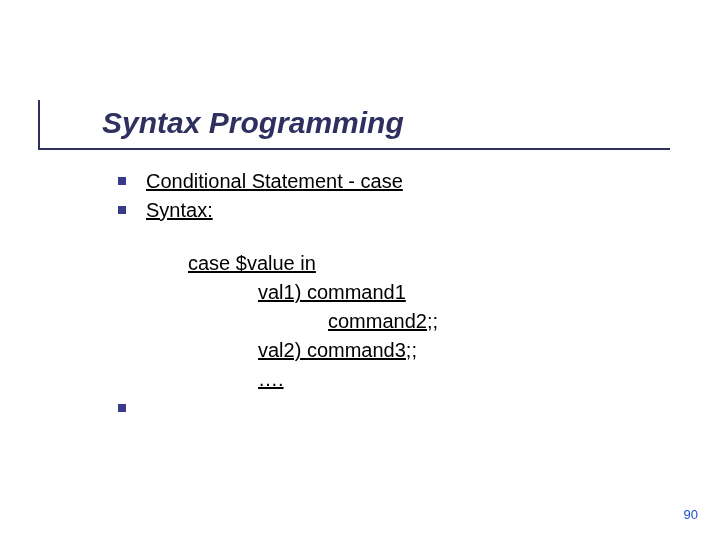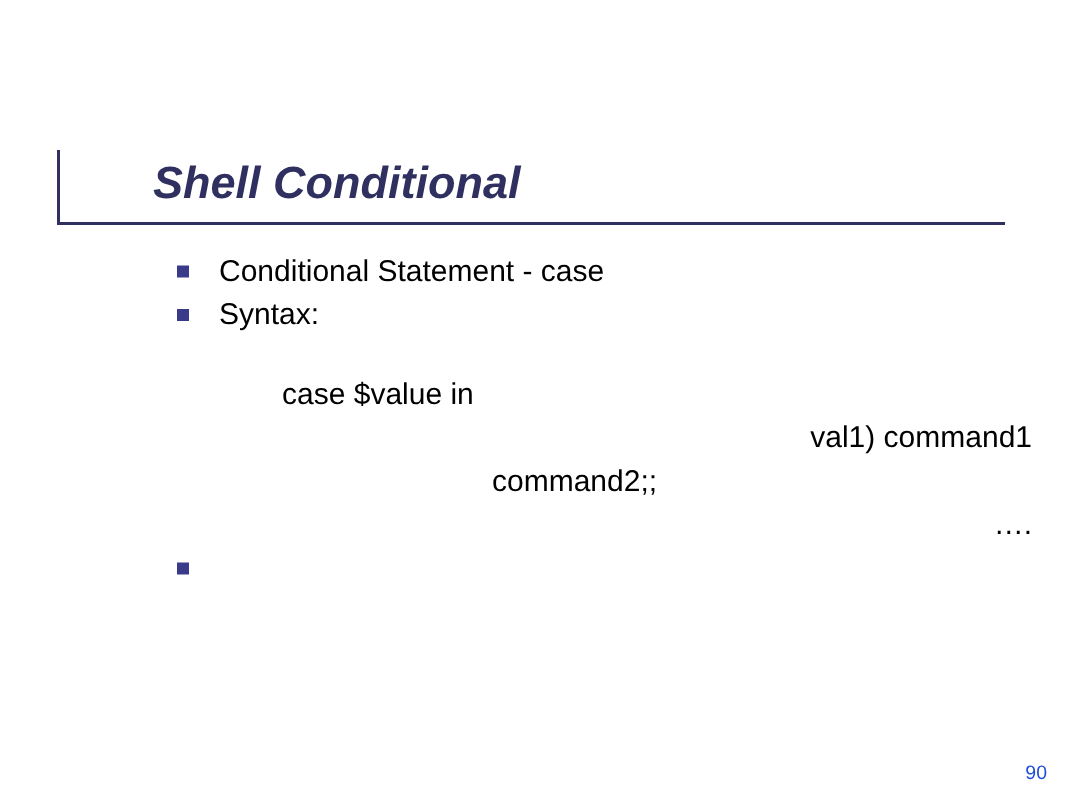--- a/index.html
+++ b/index.html
@@ -54,49 +54,50 @@
     left: 118px;
     top: 168px;
     width: 570px;
     font-size: 20px;
     line-height: 1.35;
   }
   .bullet-row {
     position: relative;
     padding-left: 28px;
     margin-bottom: 2px;
+    text-decoration: underline;
   }
   .bullet-row .sq {
     position: absolute;
     left: 0;
     top: 9px;
     width: 8px;
     height: 8px;
     background: #3a3a8a;
   }
   .indent1 { padding-left: 70px; margin-top: 26px; }
-  .indent2 { padding-left: 140px; text-align: right; }
+  .indent2 { padding-left: 140px; }
   .indent3 { padding-left: 210px; }
   .pagenum {
     position: absolute;
     right: 22px;
     bottom: 18px;
     font-size: 13px;
     color: #1d4ed8;
   }
 </style>
 </head>
 <body>
 
 <div class="slide">
 
   <div class="rule-left"></div>
 
   <div class="title-wrap">
-    <div class="title">Shell Conditional</div>
+    <div class="title">Syntax Programming</div>
   </div>
 
   <div class="rule rule-top"></div>
 
   <div class="body">
 
     <div class="bullet-row">
       <span class="sq"></span>
       <span>Conditional Statement - case</span>
     </div>
@@ -109,20 +110,23 @@
     <div class="bullet-row indent1">
       <span>case  $value  in</span>
     </div>
     <div class="bullet-row indent2">
       <span>val1)  command1</span>
     </div>
     <div class="bullet-row indent3">
       <span>command2;;</span>
     </div>
     <div class="bullet-row indent2">
+      <span>val2)  command3;;</span>
+    </div>
+    <div class="bullet-row indent2">
       <span>….</span>
     </div>
 
     <div class="bullet-row">
       <span class="sq"></span>
     </div>
 
   </div>
 
   <div class="pagenum">90</div>

